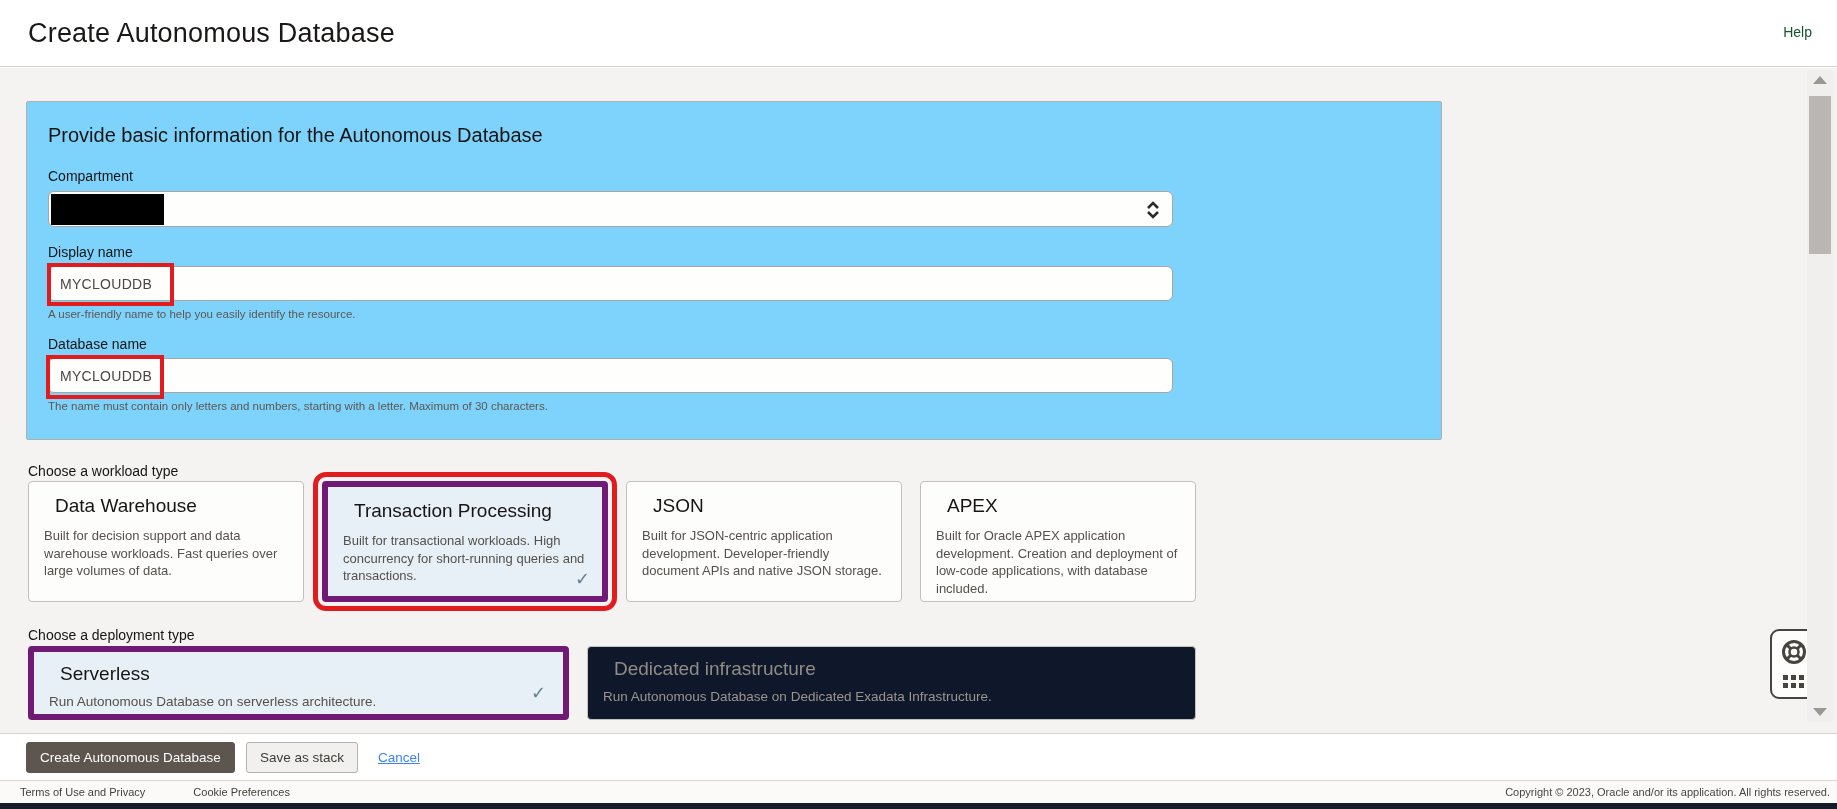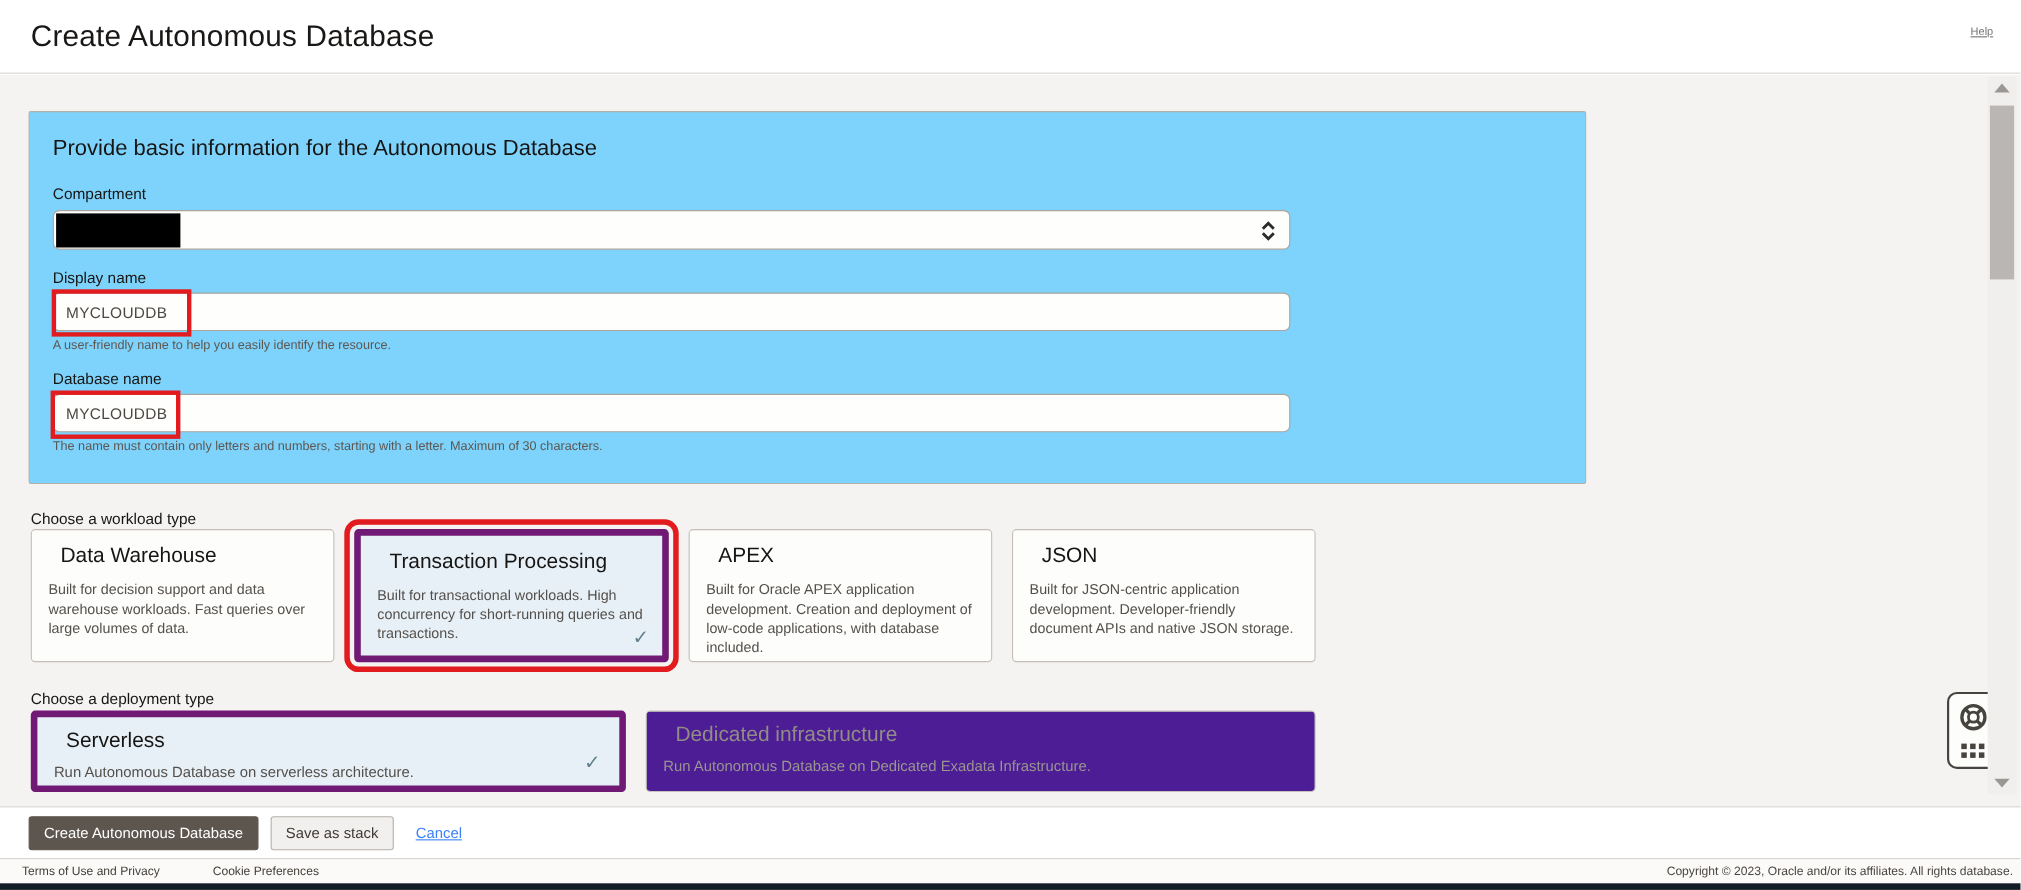--- a/index.html
+++ b/index.html
@@ -2,21 +2,21 @@
 <html><head>
 <meta charset="utf-8">
 <style>
   * { margin:0; padding:0; box-sizing:border-box; }
   html,body { width:1837px; height:809px; overflow:hidden; }
   body { font-family:"Liberation Sans","DejaVu Sans",sans-serif; background:#fff; position:relative; color:#161513; }
 
   
   .header { position:absolute; top:0; left:0; width:1837px; height:67px; background:#fff; border-bottom:1px solid #d8d4cf; }
   .page-title { position:absolute; left:28px; top:18px; font-size:27px; font-weight:400; color:#1a1816; letter-spacing:0.2px; }
-  .help-link { position:absolute; right:25px; top:24px; font-size:10px; color:#737373; text-decoration:underline; cursor:pointer; }
+  .help-link { position:absolute; right:25px; top:24px; font-size:14px; color:#14532d; cursor:pointer; }
 
   
   .content { position:absolute; top:68px; left:0; width:1837px; height:665px; background:#f4f3f1; }
 
   
   .scrollbar { position:absolute; top:2px; right:4px; width:26px; height:652px; background:#f0efed; }
   .scroll-arrow { position:absolute; left:0; width:26px; height:20px; display:flex; align-items:center; justify-content:center; cursor:pointer; }
   .scroll-arrow.up { top:0; }
   .scroll-arrow.down { bottom:0; }
   .tri-up { width:0; height:0; border-left:7px solid transparent; border-right:7px solid transparent; border-bottom:8px solid #9b9894; }
@@ -52,21 +52,21 @@
   .card { position:relative; background:#fdfdfc; border:1px solid #c4bfb9; border-radius:4px; padding:13px 15px; cursor:pointer; }
   .w-card { flex:1 1 0; height:121px; }
   .card-title { font-size:19px; font-weight:400; color:#161513;margin-left:11px; }
   .card-desc { margin-top:10px; font-size:13px; line-height:1.35; color:#55504b; }
   .card.selected { background:#e7f0f7; border:6px solid #701a75; }
   .card.highlighted { outline:5px solid #e11b1e; outline-offset:4px; }
   .check { position:absolute; right:12px; bottom:6px; font-size:18px; color:#64808f; }
 
   .dep-card { height:74px; padding:11px 15px; }
   .dep-serverless { width:573px; }
-  .dep-dedicated { width:646px; background:#4c1d95; border:1px solid #c6c2bd; cursor:default; }
+  .dep-dedicated { width:646px; background:#0f172a; border:1px solid #c6c2bd; cursor:default; }
   .dep-card .card-desc { margin-top:8px; font-size:13.5px; }
   .dep-dedicated .card-title { color:#918c86; }
   .dep-dedicated .card-desc { color:#9a958f; }
   .dep-card .check { right:17px; bottom:10px; }
 
   
   .float-widget { position:absolute; left:1770px; top:561px; width:47px; height:70px; background:#fdfdfc; border:2px solid #47443f; border-radius:9px; display:flex; flex-direction:column; align-items:center; padding-top:7px; cursor:pointer; }
   .dots { margin-top:5px; display:grid; grid-template-columns:repeat(3,5px); grid-template-rows:repeat(2,5px); gap:3px; }
   .dots span { width:5px; height:5px; background:#47443f; }
 
@@ -130,27 +130,27 @@
       <div class="card-desc">Built for decision support and data warehouse workloads. Fast queries over large volumes of data.</div>
     </div>
 
     <div class="card w-card selected highlighted">
       <div class="card-title">Transaction Processing</div>
       <div class="card-desc">Built for transactional workloads. High concurrency for short-running queries and transactions.</div>
       <span class="check">✓</span>
     </div>
 
     <div class="card w-card">
+      <div class="card-title">JSON</div>
+      <div class="card-desc">Built for JSON-centric application development. Developer-friendly document APIs and native JSON storage.</div>
+    </div>
+
+    <div class="card w-card">
       <div class="card-title">APEX</div>
       <div class="card-desc">Built for Oracle APEX application development. Creation and deployment of low-code applications, with database included.</div>
-    </div>
-
-    <div class="card w-card">
-      <div class="card-title">JSON</div>
-      <div class="card-desc">Built for JSON-centric application development. Developer-friendly document APIs and native JSON storage.</div>
     </div>
   </div>
 
   <div class="choose-label deployment-label">Choose a deployment type</div>
   <div class="card-row dep-row">
 
     <div class="card dep-card dep-serverless selected">
       <div class="card-title">Serverless</div>
       <div class="card-desc">Run Autonomous Database on serverless architecture.</div>
       <span class="check">✓</span>
@@ -198,15 +198,15 @@
   <button class="btn-primary">Create Autonomous Database</button>
   <button class="btn-secondary">Save as stack</button>
   <a class="cancel-link">Cancel</a>
 </div>
 
 <div class="footer">
   <div class="footer-left">
     <span class="footer-link">Terms of Use and Privacy</span>
     <span class="footer-link">Cookie Preferences</span>
   </div>
-  <div class="copyright">Copyright © 2023, Oracle and/or its affiliates. All rights database.</div>
+  <div class="copyright">Copyright © 2023, Oracle and/or its application. All rights reserved.</div>
 </div>
 <div class="bottom-strip"></div>
 
 </body></html>

